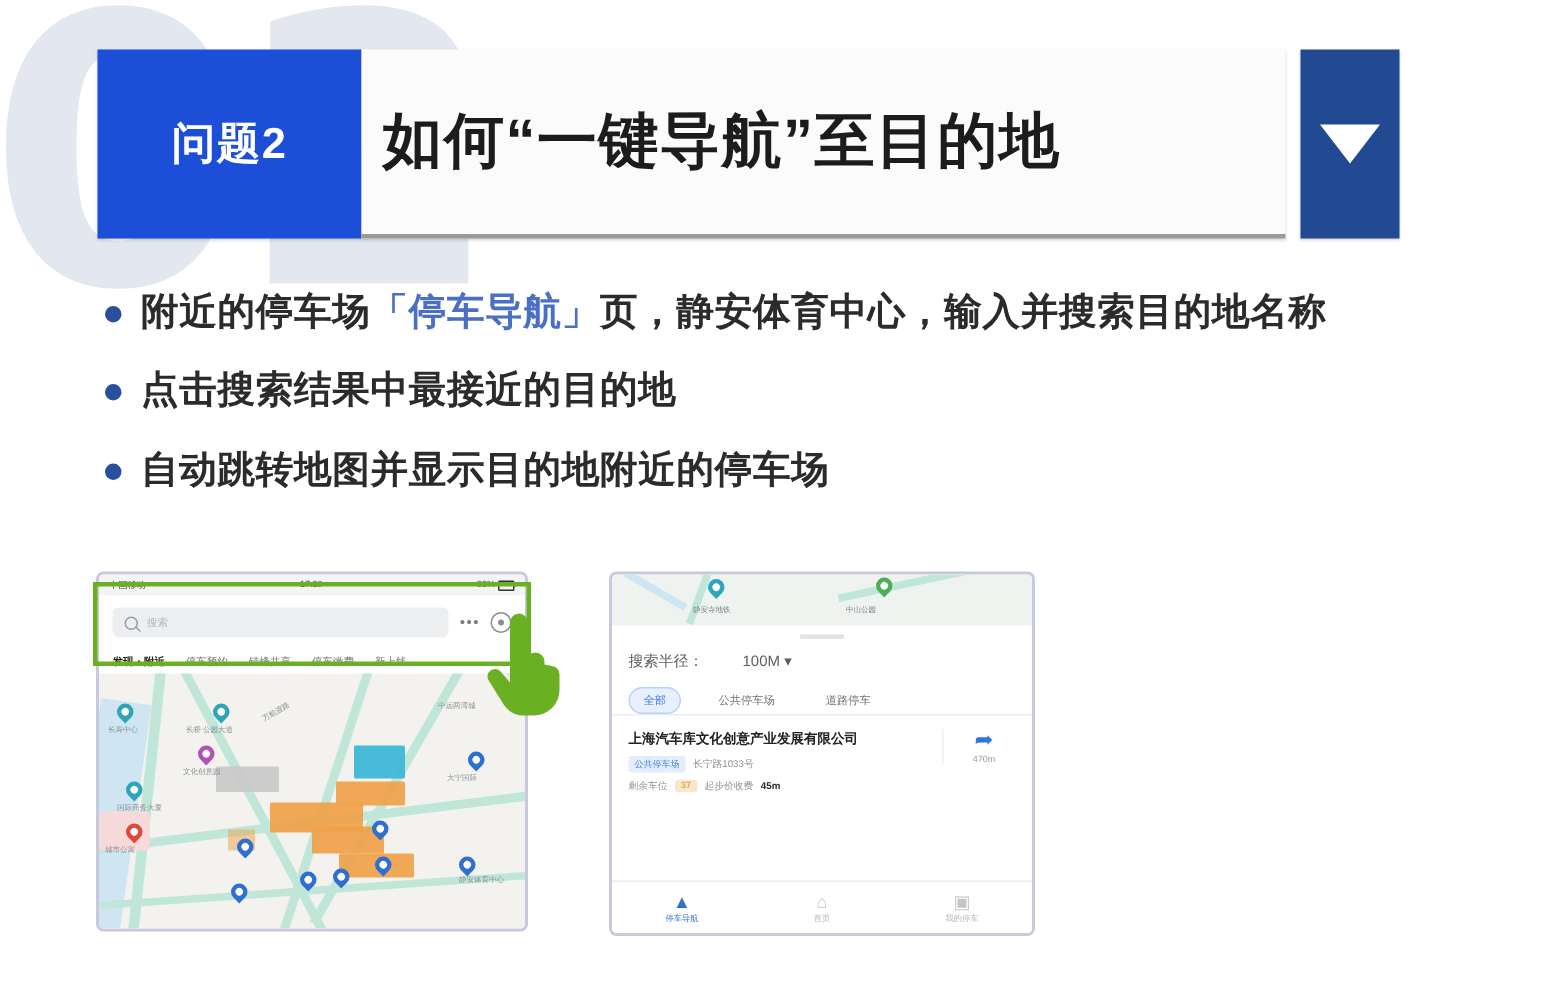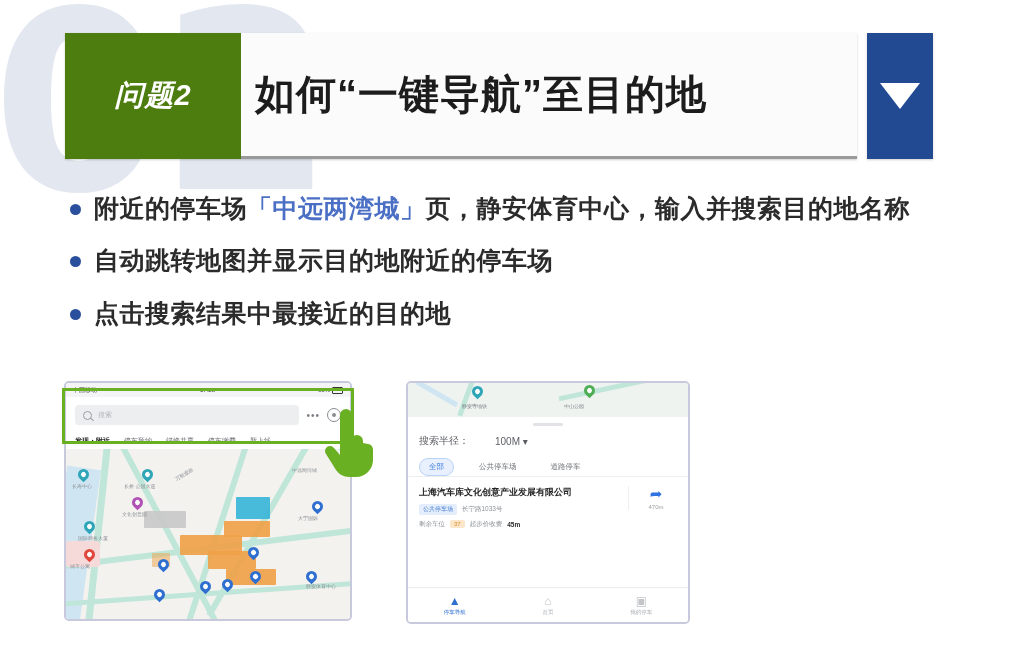--- a/index.html
+++ b/index.html
@@ -19,23 +19,23 @@
     user-select:none;
   }
 
   
   .header{
     position:absolute;left:65px;top:33px;width:868px;height:126px;
     display:flex;align-items:stretch;
     filter:drop-shadow(0 1px 1px rgba(0,0,0,.18));
   }
   .tag{
-    width:176px;background:#4d7c0f;color:#fff;
+    width:176px;background:#1d4ed8;color:#fff;
     display:flex;align-items:center;justify-content:center;
-    font-size:29px;font-weight:700;letter-spacing:1px;font-style:italic;
+    font-size:29px;font-weight:700;letter-spacing:1px;
   }
   .title-wrap{
     flex:1;background:#fbfbfc;position:relative;
     border-bottom:3px solid #9a9a9a;
     display:flex;flex-direction:column;justify-content:center;
     padding-left:14px;box-sizing:border-box;
   }
   .title-line{
     font-size:40px;font-weight:700;color:#1c1c1c;
     line-height:1.12;letter-spacing:1px;white-space:nowrap;
@@ -173,33 +173,33 @@
     </div>
     <div class="chev-box">
       <div class="chev"></div>
     </div>
   </div>
 
   <div class="bullets">
     <div class="bullet">
       <div class="dot"></div>
       <div class="btext">
-        <span>附近的停车场</span><span class="hl">「中远两湾城」</span><span>页，静安体育中心，输入并搜索目的地名称</span>
+        <span>附近的停车场</span><span class="hl">「停车导航」</span><span>页，静安体育中心，输入并搜索目的地名称</span>
+      </div>
+    </div>
+    <div class="bullet">
+      <div class="dot"></div>
+      <div class="btext">
+        <span>点击搜索结果中最接近的目的地</span>
       </div>
     </div>
     <div class="bullet">
       <div class="dot"></div>
       <div class="btext">
         <span>自动跳转地图并显示目的地附近的停车场</span>
-      </div>
-    </div>
-    <div class="bullet">
-      <div class="dot"></div>
-      <div class="btext">
-        <span>点击搜索结果中最接近的目的地</span>
       </div>
     </div>
   </div>
 
   <div class="phone phone-left">
     <div class="statusbar">
       <span>中国移动</span>
       <span>17:28</span>
       <span class="sb-right">
         <span>93%</span>

